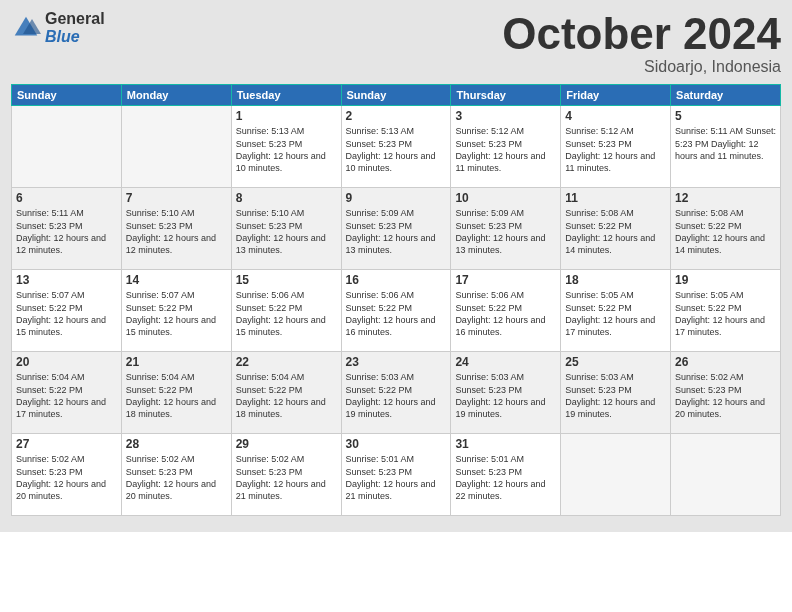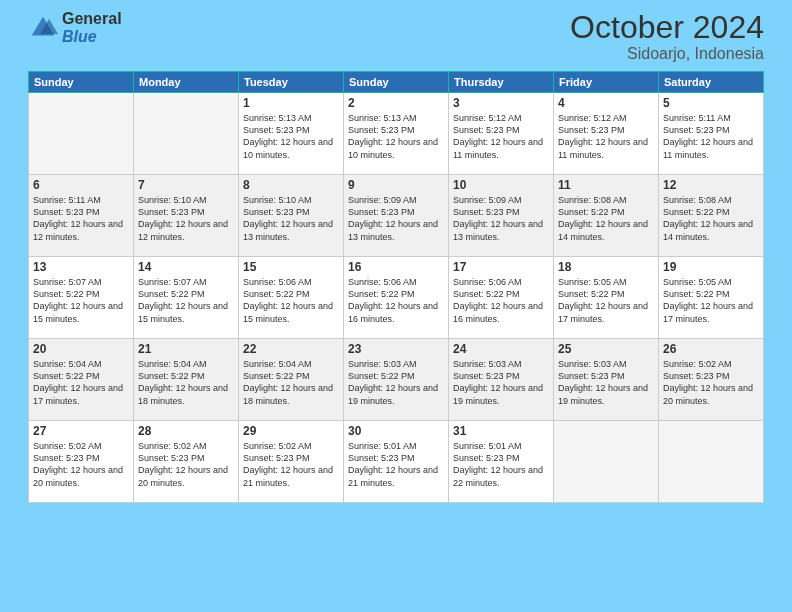--- a/index.html
+++ b/index.html
@@ -5,23 +5,23 @@
     * { box-sizing: border-box; margin: 0; padding: 0; }
     body {
       font-family: Arial, sans-serif;
       background: #fff;
       width: 792px;
       height: 612px;
       overflow: hidden;
     }
     .container {
       width: 792px;
-      height: 612px;
-      padding: 10px 28px;
-      background: #7dd3fc;
+      height: 532px;
+      padding: 10px 11px;
+      background: #e5e5e5;
     }
     .header {
       display: flex;
       justify-content: space-between;
       align-items: flex-start;
       margin-bottom: 8px;
     }
     .logo {
       display: flex;
       align-items: center;
@@ -44,22 +44,22 @@
       font-style: italic;
     }
     .logo-icon {
       width: 30px;
       height: 30px;
     }
     .title-block {
       text-align: right;
     }
     .month-title {
-      font-size: 32px;
-      font-weight: normal;
+      font-size: 44px;
+      font-weight: bold;
       color: #333;
       line-height: 1.1;
     }
     .location {
       font-size: 16px;
       color: #555;
     }
     .calendar {
       width: 100%;
       border-collapse: collapse;

